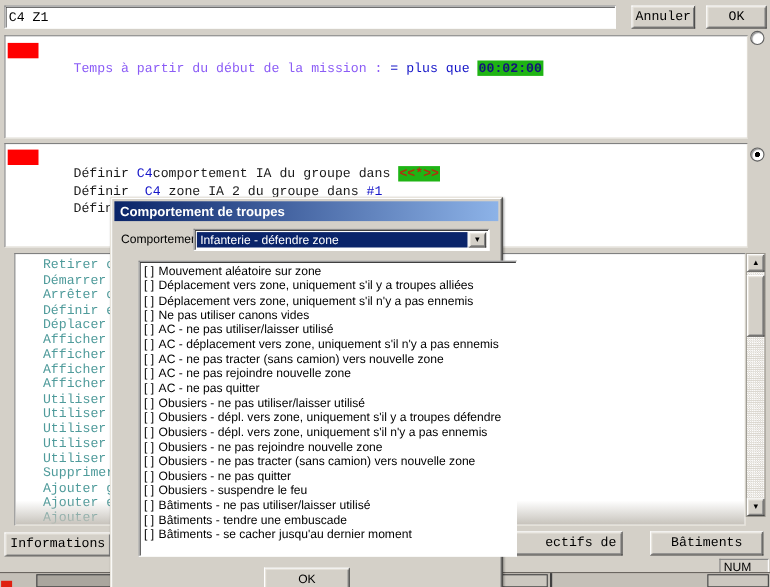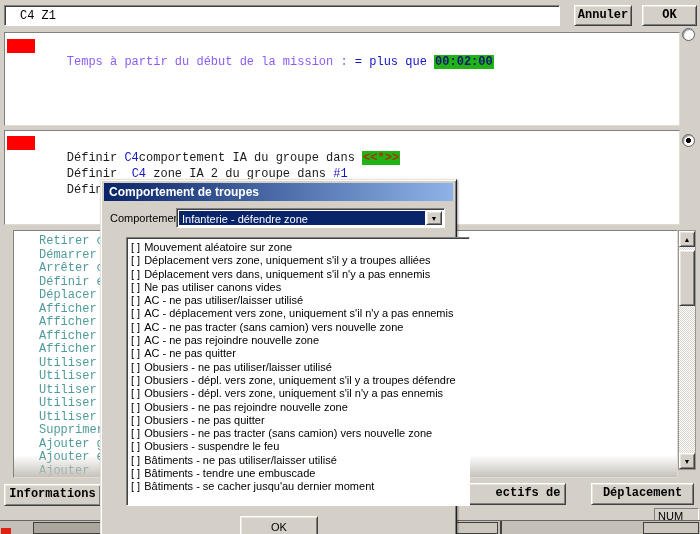--- a/index.html
+++ b/index.html
@@ -23,22 +23,22 @@
     border:1px solid; border-color:#808080 #ffffff #ffffff #808080;
     box-shadow: inset 1px 1px 0 #404040;
   }
   .panel {
     background:#ffffff;
     border:1px solid; border-color:#808080 #e0dcd4 #e0dcd4 #808080;
   }
 
   
   .cond-input { left:4px; top:5px; width:556px; height:21px; font-size:12px;
-    padding:2px 15px; color:#000; outline:none; }
-  .btn { text-align:center; font-size:12px; font-weight:bold; color:#000;
+    padding:2px 3px; color:#000; outline:none; }
+  .btn { text-align:center; font-size:12px; font-weight:normal; color:#000;
     line-height:18px; cursor:default; }
   .btn-annuler { left:574px; top:5px; width:58px; height:21px; }
   .btn-ok-top  { left:642px; top:5px; width:55px; height:21px; }
 
   
   .panel1 { left:4px;  top:32px;  width:676px; height:94px; }
   .panel2 { left:4px;  top:130px; width:676px; height:95px; }
   .panel3 { left:13px; top:230px; width:665px; height:248px; overflow:hidden; }
   .panel3::after { content:""; position:absolute; left:0; right:0; bottom:0; height:22px;
     background:linear-gradient(to bottom, rgba(208,204,196,0), rgba(195,191,183,.95)); }
@@ -191,21 +191,21 @@
 </div>
 
 <div class="abs vscroll">
   <div class="raised sb-btn sb-up">▲</div>
   <div class="raised sb-thumb"></div>
   <div class="raised sb-btn sb-down">▼</div>
 </div>
 
 <div class="abs raised btn mono btn-infos">Informations</div>
 <div class="abs raised btn mono btn-object">ectifs de miss</div>
-<div class="abs raised btn mono btn-params">Déplacement</div>
+<div class="abs raised btn mono btn-params">Bâtiments</div>
 
 <div class="abs statusbar">
   <div class="num-cell">NUM</div>
 </div>
 
 <div class="abs taskstrip">
   <div class="ts-red"></div>
   <div class="ts-box ts-b1"></div>
   <div class="ts-box ts-b2"></div>
   <div class="ts-line"></div>
@@ -218,21 +218,21 @@
   <div class="combo">
     <div class="combo-sel">Infanterie - défendre zone</div>
     <div class="raised combo-btn">▼</div>
   </div>
   <div class="dlg-list">
 
       <div class="opt"><span class="cb">[ ]</span><span>Mouvement aléatoire sur zone</span></div>
 
       <div class="opt"><span class="cb">[ ]</span><span>Déplacement vers zone, uniquement s'il y a troupes alliées</span></div>
 
-      <div class="opt"><span class="cb">[ ]</span><span>Déplacement vers dans, uniquement s'il n'y a pas ennemis</span></div>
+      <div class="opt"><span class="cb">[ ]</span><span>Déplacement vers zone, uniquement s'il n'y a pas ennemis</span></div>
 
       <div class="opt"><span class="cb">[ ]</span><span>Ne pas utiliser canons vides</span></div>
 
       <div class="opt"><span class="cb">[ ]</span><span>AC - ne pas utiliser/laisser utilisé</span></div>
 
 
       <div class="opt"><span class="cb">[ ]</span><span>AC - déplacement vers zone, uniquement s'il n'y a pas ennemis</span></div>
 
       <div class="opt"><span class="cb">[ ]</span><span>AC - ne pas tracter (sans camion) vers nouvelle zone</span></div>
 
@@ -241,23 +241,23 @@
       <div class="opt"><span class="cb">[ ]</span><span>AC - ne pas quitter</span></div>
 
       <div class="opt"><span class="cb">[ ]</span><span>Obusiers - ne pas utiliser/laisser utilisé</span></div>
 
       <div class="opt"><span class="cb">[ ]</span><span>Obusiers - dépl. vers zone, uniquement s'il y a troupes défendre</span></div>
 
       <div class="opt"><span class="cb">[ ]</span><span>Obusiers - dépl. vers zone, uniquement s'il n'y a pas ennemis</span></div>
 
       <div class="opt"><span class="cb">[ ]</span><span>Obusiers - ne pas rejoindre nouvelle zone</span></div>
 
+      <div class="opt"><span class="cb">[ ]</span><span>Obusiers - ne pas tracter (sans camion) vers nouvelle zone</span></div>
+
       <div class="opt"><span class="cb">[ ]</span><span>Obusiers - ne pas quitter</span></div>
-
-      <div class="opt"><span class="cb">[ ]</span><span>Obusiers - ne pas tracter (sans camion) vers nouvelle zone</span></div>
 
       <div class="opt"><span class="cb">[ ]</span><span>Obusiers - suspendre le feu</span></div>
 
       <div class="opt"><span class="cb">[ ]</span><span>Bâtiments - ne pas utiliser/laisser utilisé</span></div>
 
       <div class="opt"><span class="cb">[ ]</span><span>Bâtiments - tendre une embuscade</span></div>
 
       <div class="opt"><span class="cb">[ ]</span><span>Bâtiments - se cacher jusqu'au dernier moment</span></div>
     </div>
   <div class="raised btn dlg-ok">OK</div>

